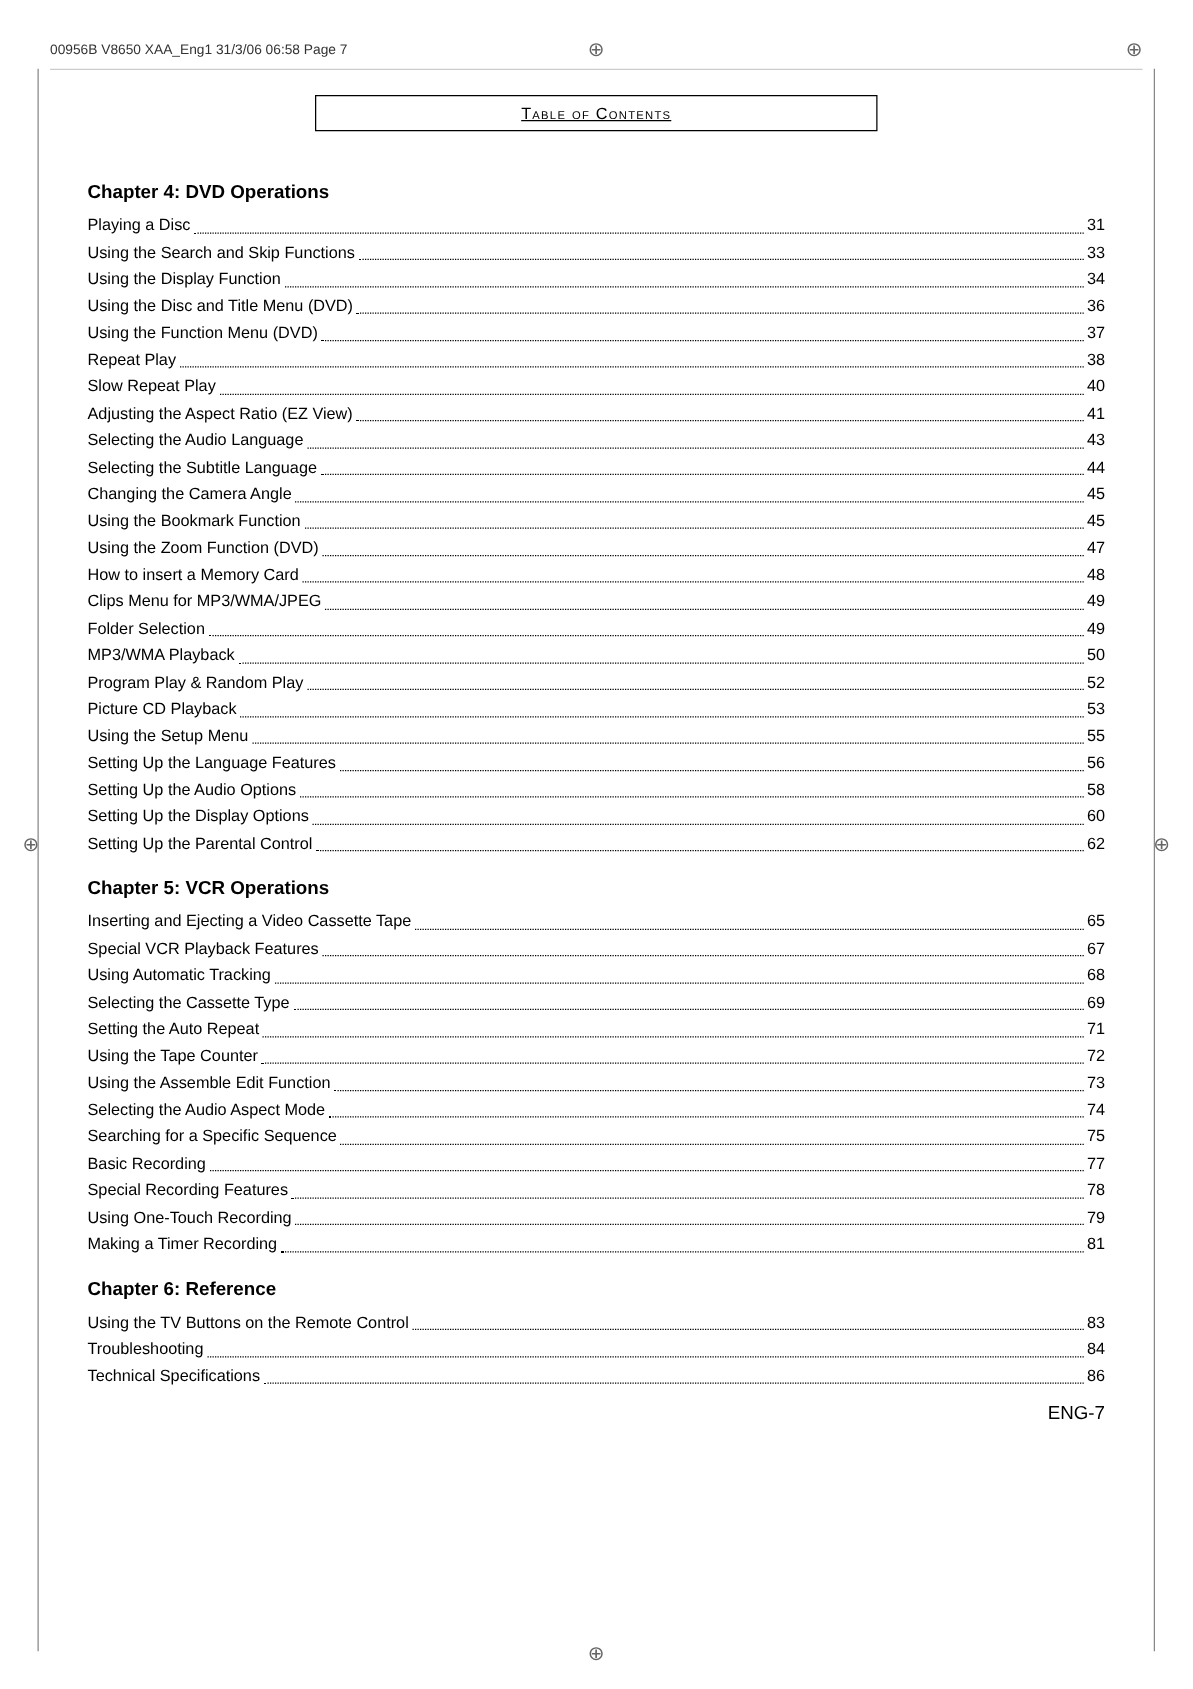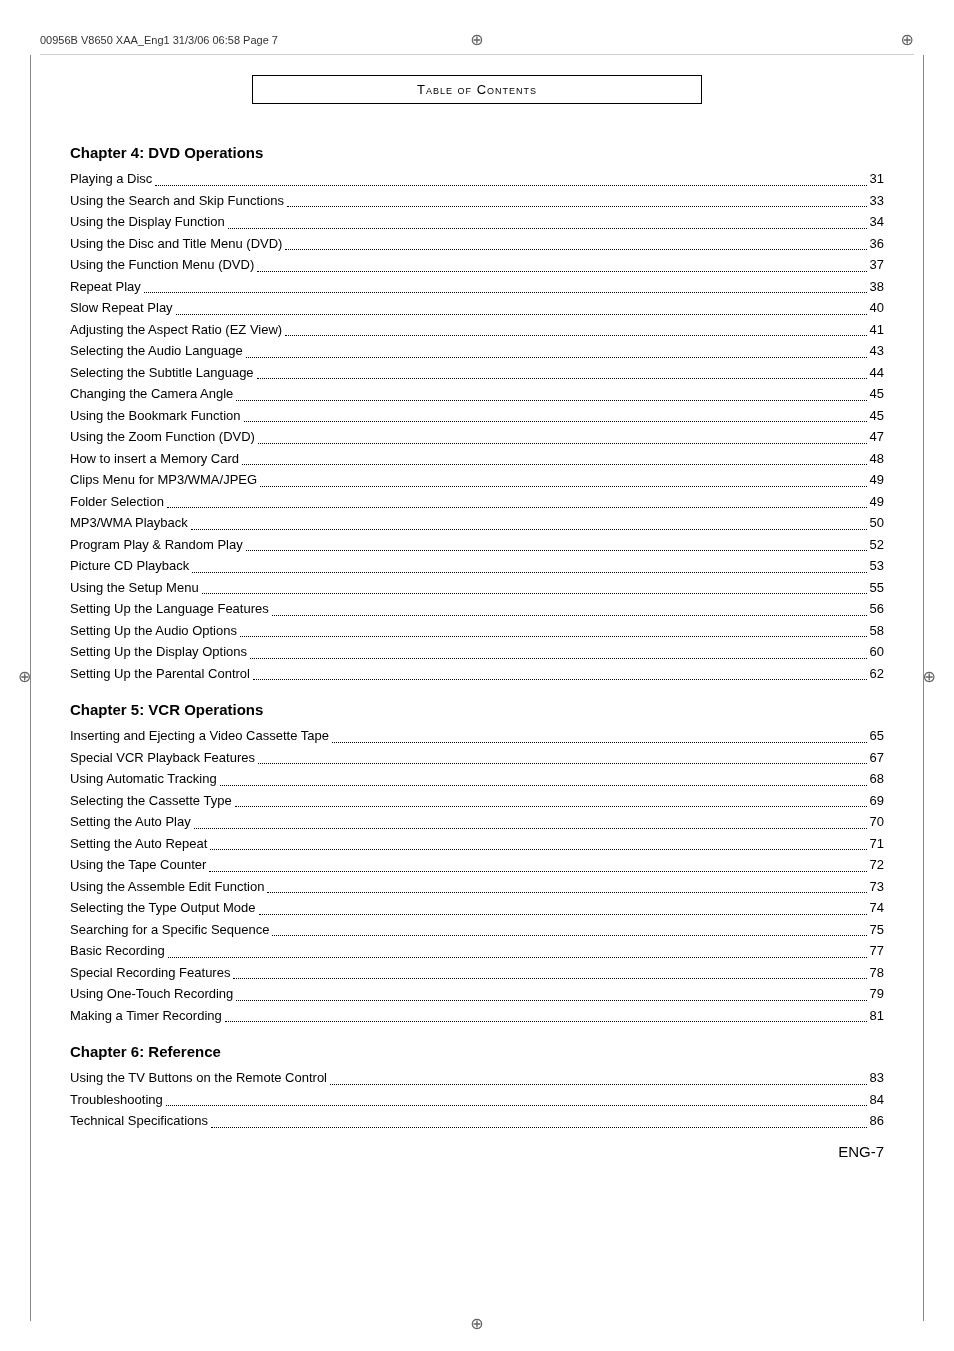--- a/index.html
+++ b/index.html
@@ -58,20 +58,21 @@
       width: 450px;
       margin-left: auto;
       margin-right: auto;
     }
 
     .title-box-text {
       font-size: 13px;
       font-variant: small-caps;
       letter-spacing: 1px;
       text-align: center;
+      text-decoration: underline;
     }
 
     
     .chapter-heading {
       font-size: 15px;
       font-weight: bold;
       margin-top: 18px;
       margin-bottom: 8px;
       color: #000;
     }
@@ -343,41 +344,36 @@
             <span class="toc-label">Using Automatic Tracking</span>
             <span class="toc-dots"></span>
             <span class="toc-page">68</span>
           </div>
           <div class="toc-entry">
             <span class="toc-label">Selecting the Cassette Type</span>
             <span class="toc-dots"></span>
             <span class="toc-page">69</span>
           </div>
           <div class="toc-entry">
-            <span class="toc-label">Setting the Auto Play</span>
-            <span class="toc-dots"></span>
-            <span class="toc-page">70</span>
-          </div>
-          <div class="toc-entry">
             <span class="toc-label">Setting the Auto Repeat</span>
             <span class="toc-dots"></span>
             <span class="toc-page">71</span>
           </div>
           <div class="toc-entry">
             <span class="toc-label">Using the Tape Counter</span>
             <span class="toc-dots"></span>
             <span class="toc-page">72</span>
           </div>
           <div class="toc-entry">
             <span class="toc-label">Using the Assemble Edit Function</span>
             <span class="toc-dots"></span>
             <span class="toc-page">73</span>
           </div>
           <div class="toc-entry">
-            <span class="toc-label">Selecting the Type Output Mode</span>
+            <span class="toc-label">Selecting the Audio Aspect Mode</span>
             <span class="toc-dots"></span>
             <span class="toc-page">74</span>
           </div>
           <div class="toc-entry">
             <span class="toc-label">Searching for a Specific Sequence</span>
             <span class="toc-dots"></span>
             <span class="toc-page">75</span>
           </div>
           <div class="toc-entry">
             <span class="toc-label">Basic Recording</span>

